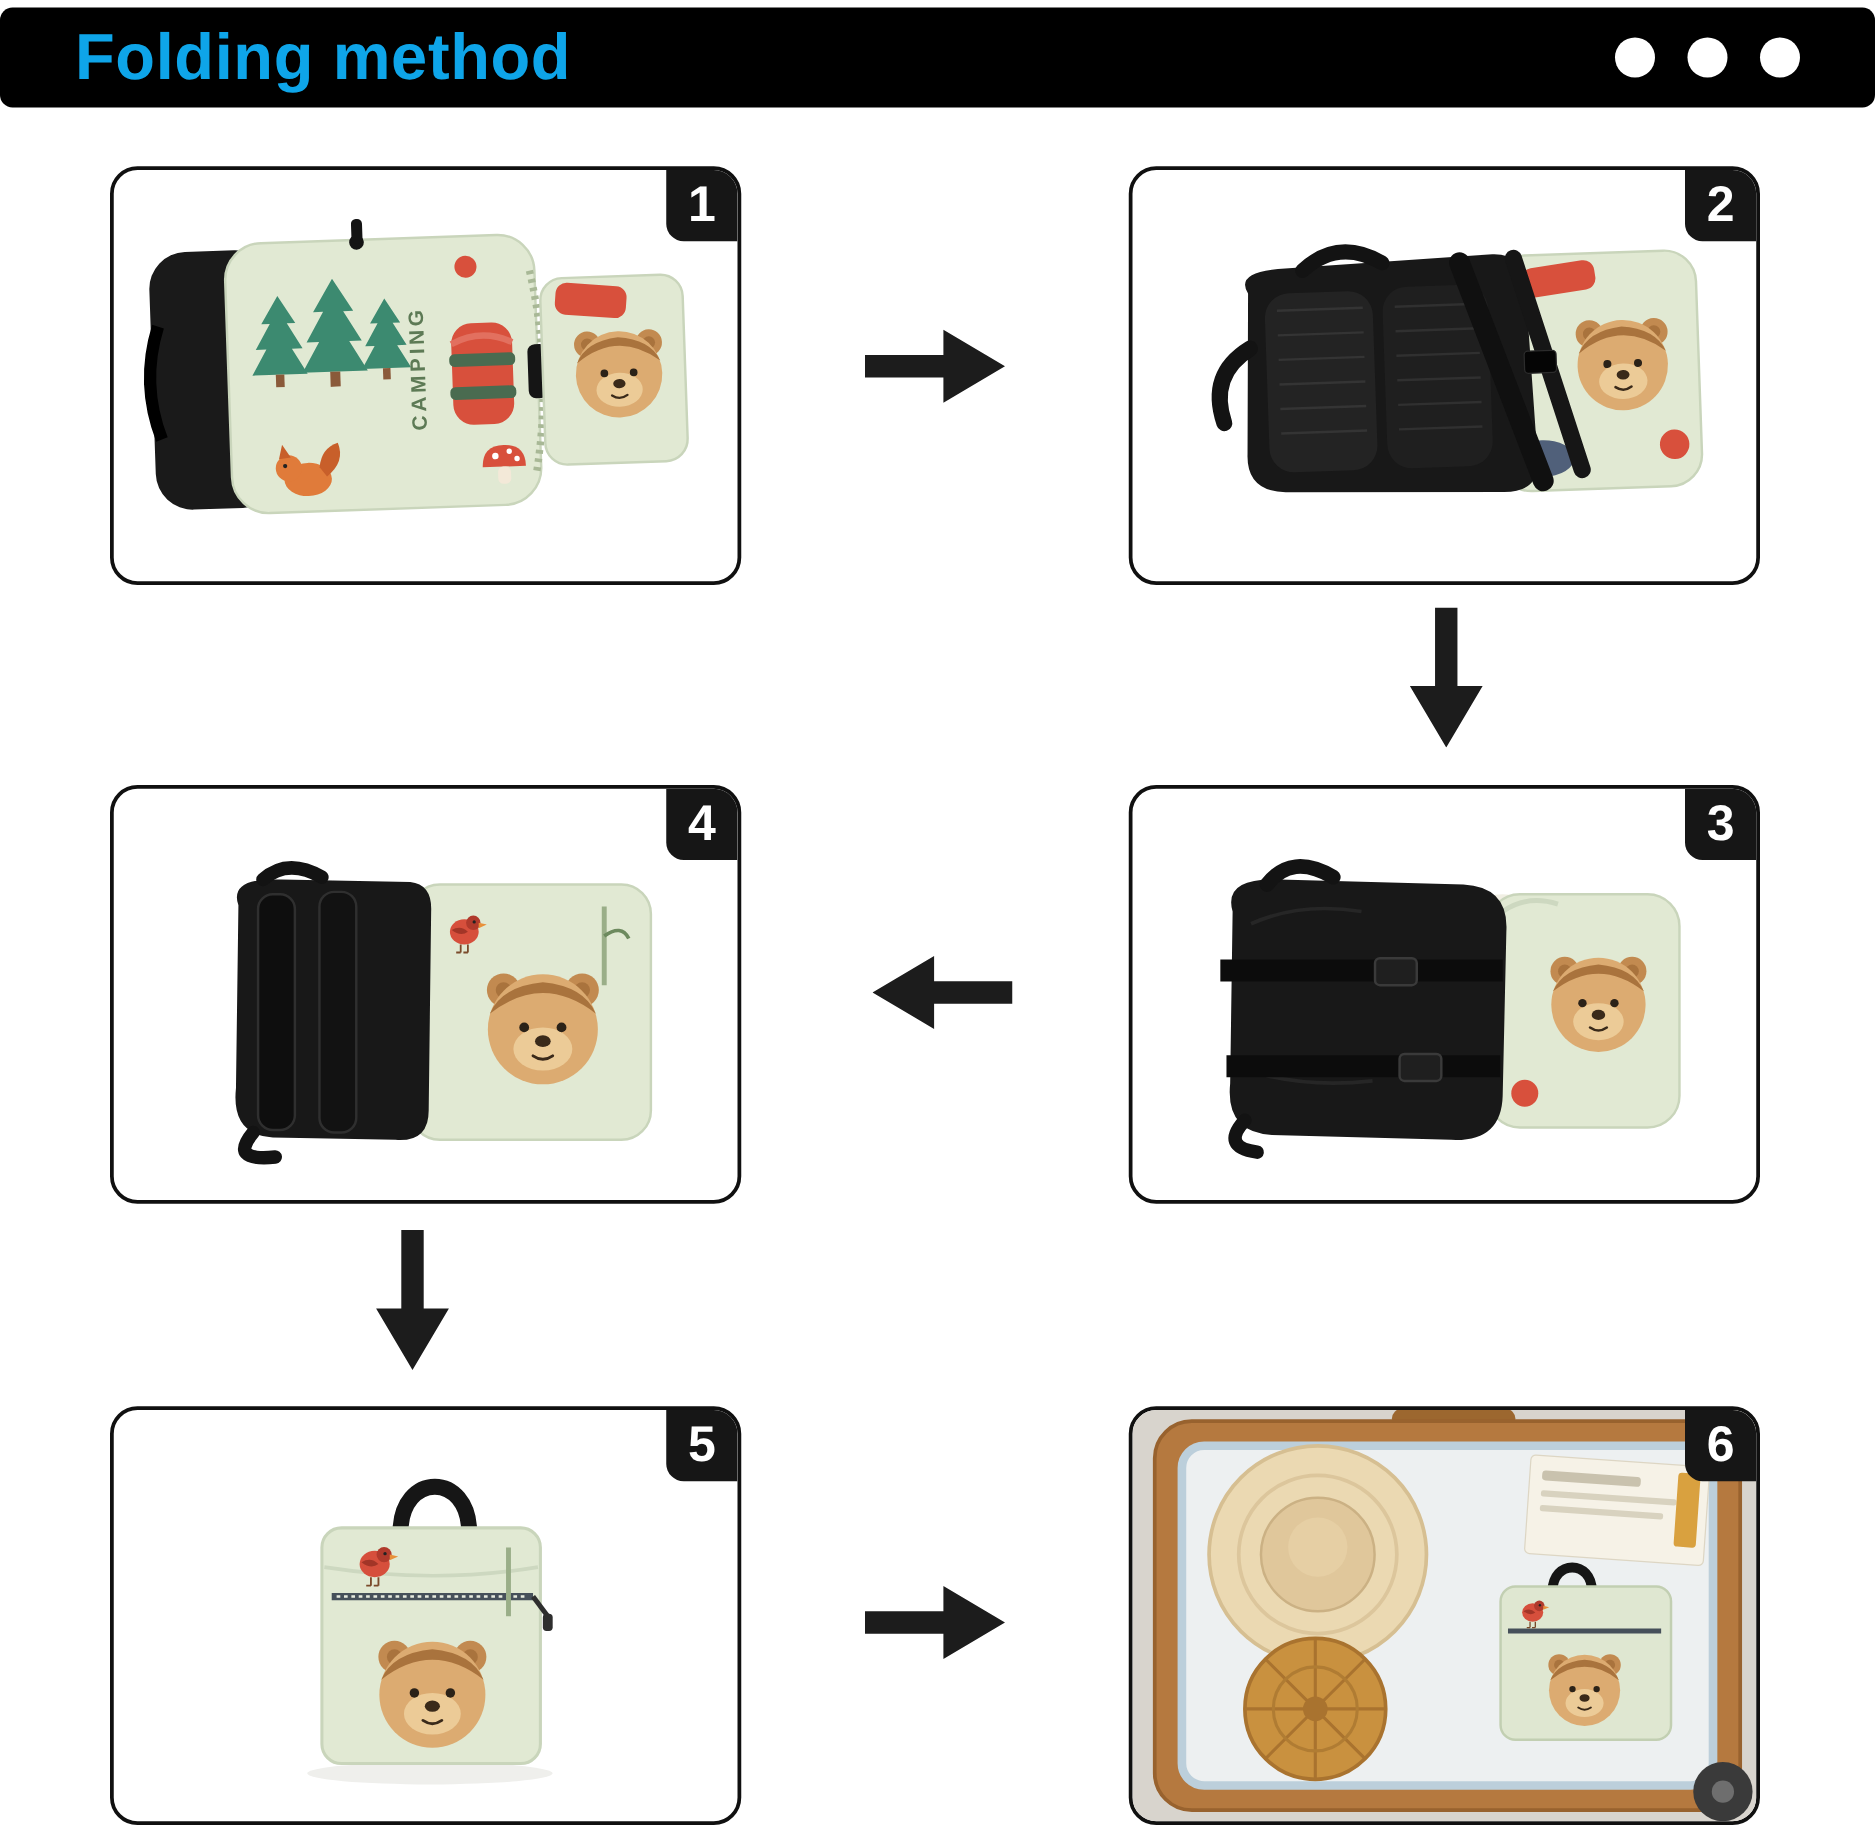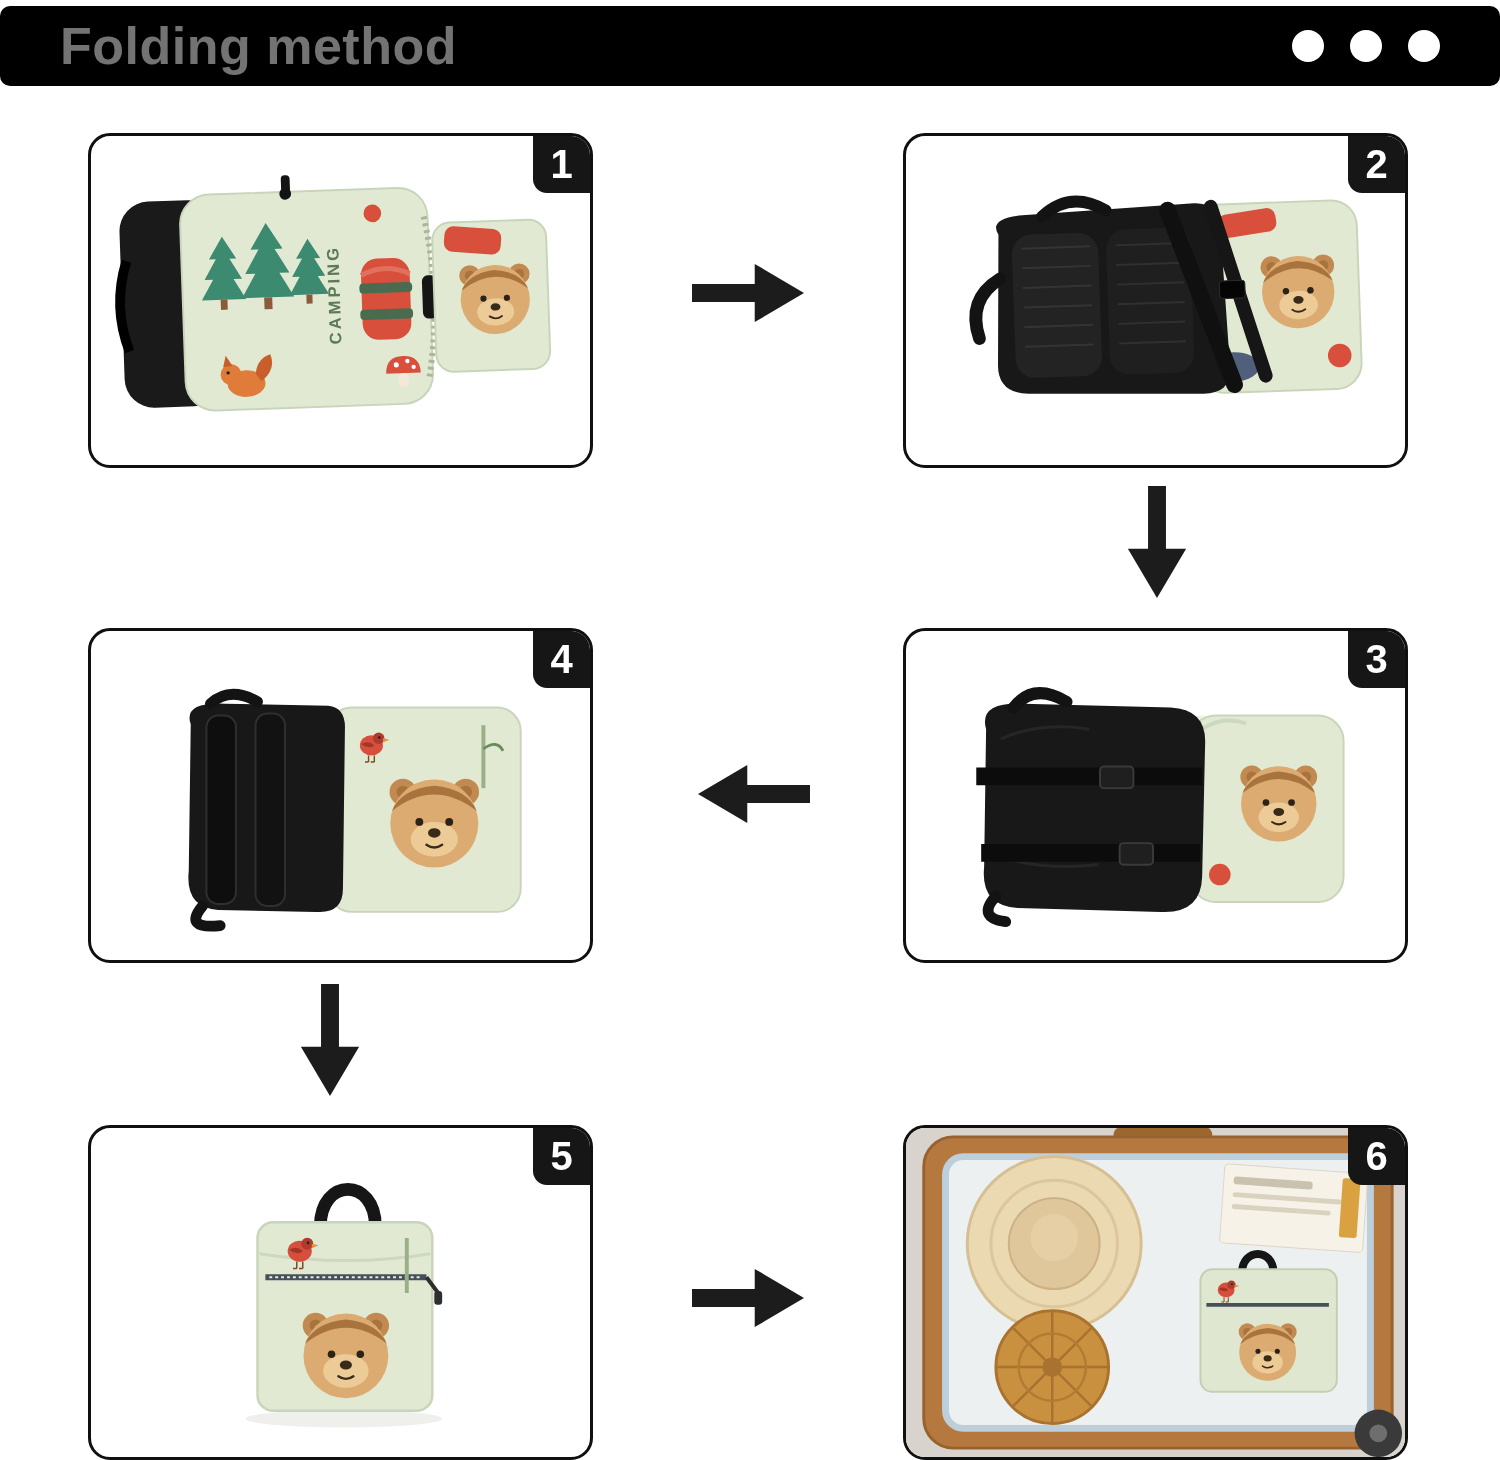--- a/index.html
+++ b/index.html
@@ -3,21 +3,21 @@
 <meta charset="utf-8">
 <style>
   * { margin:0; padding:0; box-sizing:border-box; }
   html,body { background:#ffffff; font-family:"Liberation Sans", sans-serif; }
   .canvas { position:relative; width:1500px; height:1460px; background:#fff; overflow:hidden; }
 
   
   .topbar { position:absolute; left:0; top:6px; width:1500px; height:80px; background:#000;
             display:flex; align-items:center; justify-content:space-between; padding:0 60px;
             border-radius:10px; }
-  .title { color:#737373; font-size:52px; font-weight:800; letter-spacing:0.5px; }
+  .title { color:#0ea5e9; font-size:52px; font-weight:800; letter-spacing:0.5px; }
   .dots { display:flex; gap:26px; align-items:center; }
   .dot { width:32px; height:32px; border-radius:50%; background:#fff; }
 
   
   .panel { position:absolute; width:505px; height:335px; background:#fff;
            border:3px solid #101010; border-radius:22px; overflow:hidden; }
   .p1{left:88px;  top:133px;}
   .p2{left:903px; top:133px;}
   .p3{left:903px; top:628px;}
   .p4{left:88px;  top:628px;}

